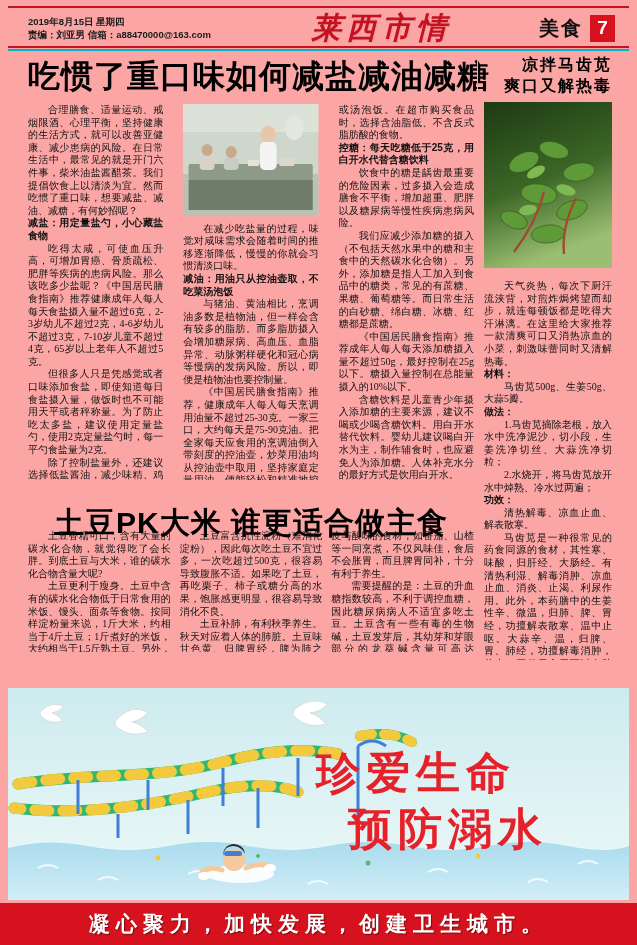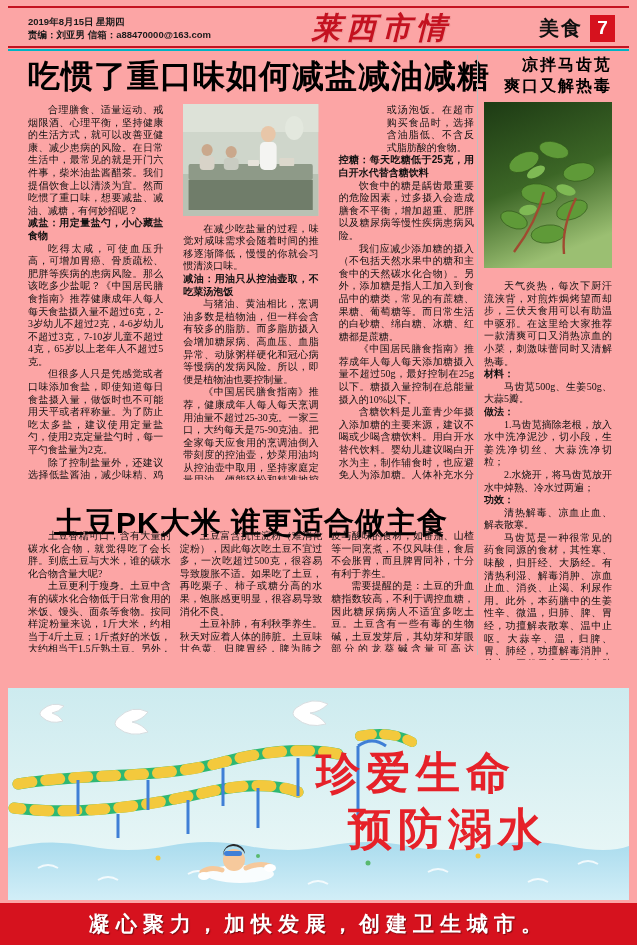--- a/index.html
+++ b/index.html
@@ -97,21 +97,21 @@
           <ellipse cx="120" cy="24" rx="10" ry="12" fill="#e3e8de"></ellipse>
         </svg>
       </figure>
       <p>在减少吃盐量的过程，味觉对咸味需求会随着时间的推移逐渐降低，慢慢的你就会习惯清淡口味。</p>
       <p class="sub">减油：用油只从控油壶取，不吃菜汤泡饭</p>
       <p>与猪油、黄油相比，烹调油多数是植物油，但一样会含有较多的脂肪。而多脂肪摄入会增加糖尿病、高血压、血脂异常、动脉粥样硬化和冠心病等慢病的发病风险。所以，即便是植物油也要控制量。</p>
       <p>《中国居民膳食指南》推荐，健康成年人每人每天烹调用油量不超过25-30克。一家三口，大约每天是75-90克油。把全家每天应食用的烹调油倒入带刻度的控油壶，炒菜用油均从控油壶中取用，坚持家庭定量用油，便能轻松和精准地控制用油总量。</p>
 
     </div>
     <div class="col bd">
-      <p style="text-indent:0;margin-left:48px;">或汤泡饭。在超市购买食品时，选择含油脂低、不含反式脂肪酸的食物。</p>
+      <p style="text-indent:0;">或汤泡饭。在超市购买食品时，选择含油脂低、不含反式脂肪酸的食物。</p>
       <p class="sub">控糖：每天吃糖低于25克，用白开水代替含糖饮料</p>
       <p>饮食中的糖是龋齿最重要的危险因素，过多摄入会造成膳食不平衡，增加超重、肥胖以及糖尿病等慢性疾病患病风险。</p>
       <p>我们应减少添加糖的摄入（不包括天然水果中的糖和主食中的天然碳水化合物）。另外，添加糖是指人工加入到食品中的糖类，常见的有蔗糖、果糖、葡萄糖等。而日常生活的白砂糖、绵白糖、冰糖、红糖都是蔗糖。</p>
       <p>《中国居民膳食指南》推荐成年人每人每天添加糖摄入量不超过50g，最好控制在25g以下。糖摄入量控制在总能量摄入的10%以下。</p>
       <p>含糖饮料是儿童青少年摄入添加糖的主要来源，建议不喝或少喝含糖饮料。用白开水替代饮料。婴幼儿建议喝白开水为主，制作辅食时，也应避免人为添加糖。人体补充水分的最好方式是饮用白开水。</p>
       <p>减少食用高糖类包装食品，建议少吃饼干、冰淇淋、巧克力、糖果、糕点、蜜饯、果酱等食品。</p>
 
     </div>
   </div>
 
@@ -144,21 +144,21 @@
           <ellipse cx="82" cy="88" rx="10" ry="5" transform="rotate(18 82 88)"></ellipse>
           <ellipse cx="44" cy="108" rx="9" ry="5" transform="rotate(-12 44 108)"></ellipse>
         </g>
         <g stroke="#a04a30" stroke-width="2.4" fill="none">
           <path d="M30 150 C45 130 55 110 60 90"></path>
           <path d="M80 152 C78 132 84 112 92 96"></path>
         </g>
       </svg>
     </figure>
     <div class="bd">
-      <p>天气炎热，每次下厨汗流浃背，对煎炸焗烤望而却步，三伏天食用可以有助温中驱邪。在这里给大家推荐一款清爽可口又消热凉血的小菜，刺激味蕾同时又清解热毒。</p>
+      <p>天气炎热，每次下厨汗流浃背，对煎炸焗烤望而却步，就连每顿饭都是吃得大汗淋漓。在这里给大家推荐一款清爽可口又消热凉血的小菜，刺激味蕾同时又清解热毒。</p>
       <p class="lbl">材料：</p>
       <p>马齿苋500g、生姜50g、大蒜5瓣。</p>
       <p class="lbl">做法：</p>
       <p>1.马齿苋摘除老根，放入水中洗净泥沙，切小段，生姜洗净切丝、大蒜洗净切粒；</p>
       <p>2.水烧开，将马齿苋放开水中焯熟、冷水过两遍；</p>
       <p class="lbl">功效：</p>
       <p>清热解毒、凉血止血、解表散寒。</p>
       <p>马齿苋是一种很常见的药食同源的食材，其性寒、味酸，归肝经、大肠经。有清热利湿、解毒消肿、凉血止血、消炎、止渴、利尿作用。此外，本药膳中的生姜性辛、微温，归肺、脾、胃经，功擅解表散寒、温中止呕。大蒜辛、温，归脾、胃、肺经，功擅解毒消肿，杀虫。三伏天食用可以有助温中驱邪，不仅可防止过食生冷而凉遏脾胃，而且配合三伏贴更能达到引阳入体的疗效。</p>
 
     </div>

